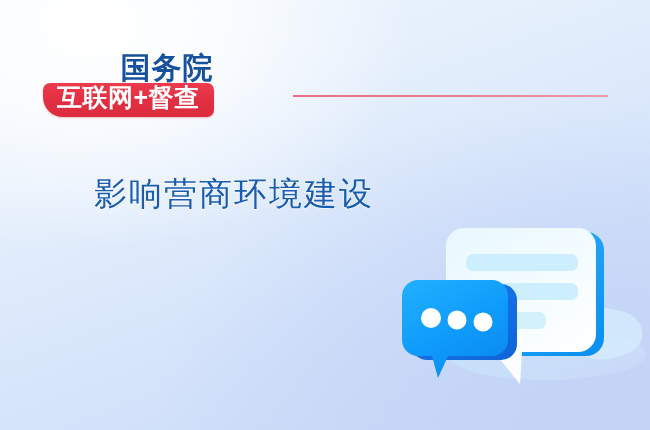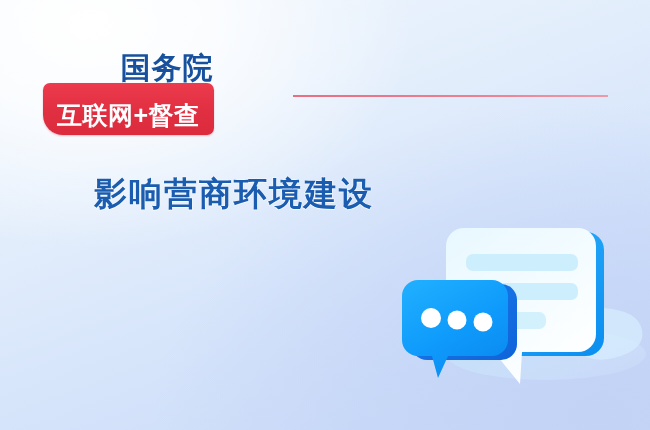--- a/index.html
+++ b/index.html
@@ -40,21 +40,21 @@
     letter-spacing: 1px;
     color: #17519e;
     line-height: 1;
     text-shadow: 0 1px 0 rgba(255,255,255,0.85);
     white-space: nowrap;
   }
   .badge {
     margin-left: 9px;
     background: linear-gradient(180deg, #ec3b4c 0%, #e12f42 55%, #dd2b3e 100%);
     border-radius: 7px 7px 7px 20px;
-    padding: 20px 14px 7px 14px;
+    padding: 2px 14px 7px 14px;
     box-shadow: 0 1px 2px rgba(198,34,52,0.28);
   }
   .badge-text {
     font-size: 25px;
     font-weight: 700;
     color: #ffffff;
     line-height: 1;
     letter-spacing: 0.5px;
     white-space: nowrap;
   }
@@ -71,21 +71,21 @@
   
   .headline {
     position: absolute;
     left: 0;
     top: 168px;
     width: 468px;
     text-align: center;
   }
   .headline-line {
     font-size: 33px;
-    font-weight: 700;
+    font-weight: 400;
     letter-spacing: 2px;
     line-height: 52px;
     color: #1a5cb0;
     white-space: nowrap;
     -webkit-text-stroke: 1.1px rgba(255,255,255,0.65);
     paint-order: stroke fill;
     text-shadow: 0 1px 1px rgba(255,255,255,0.55);
   }
 
   

